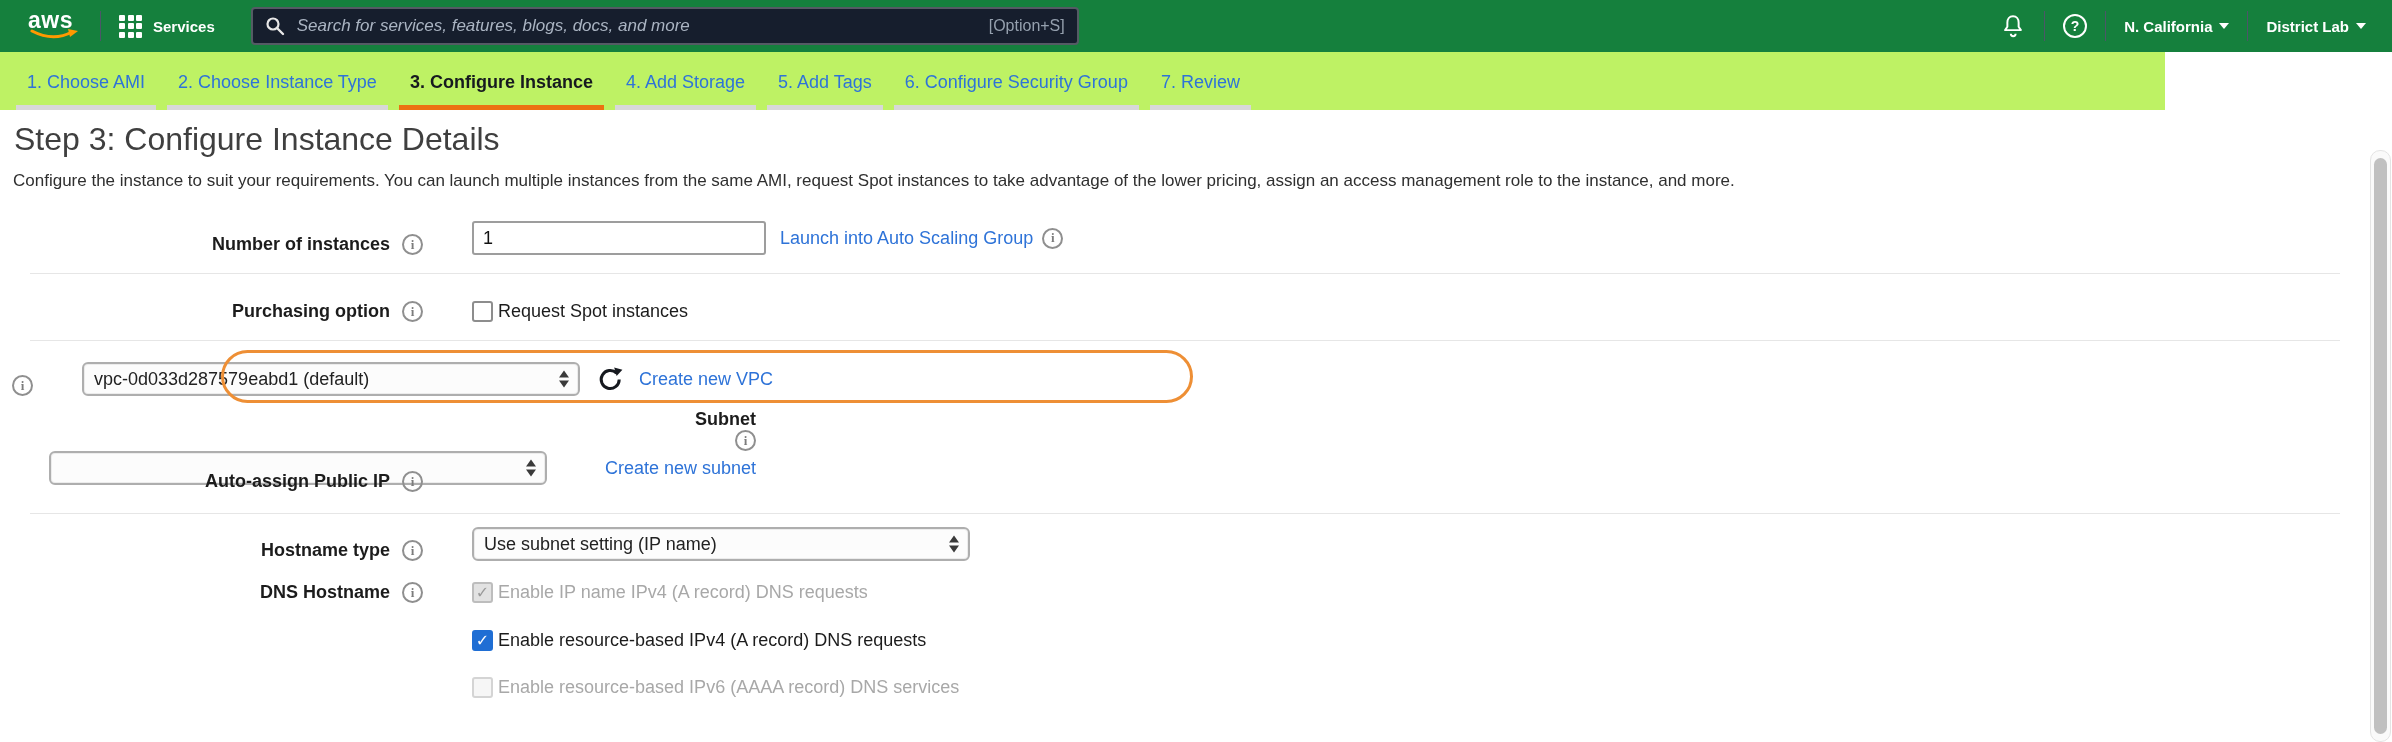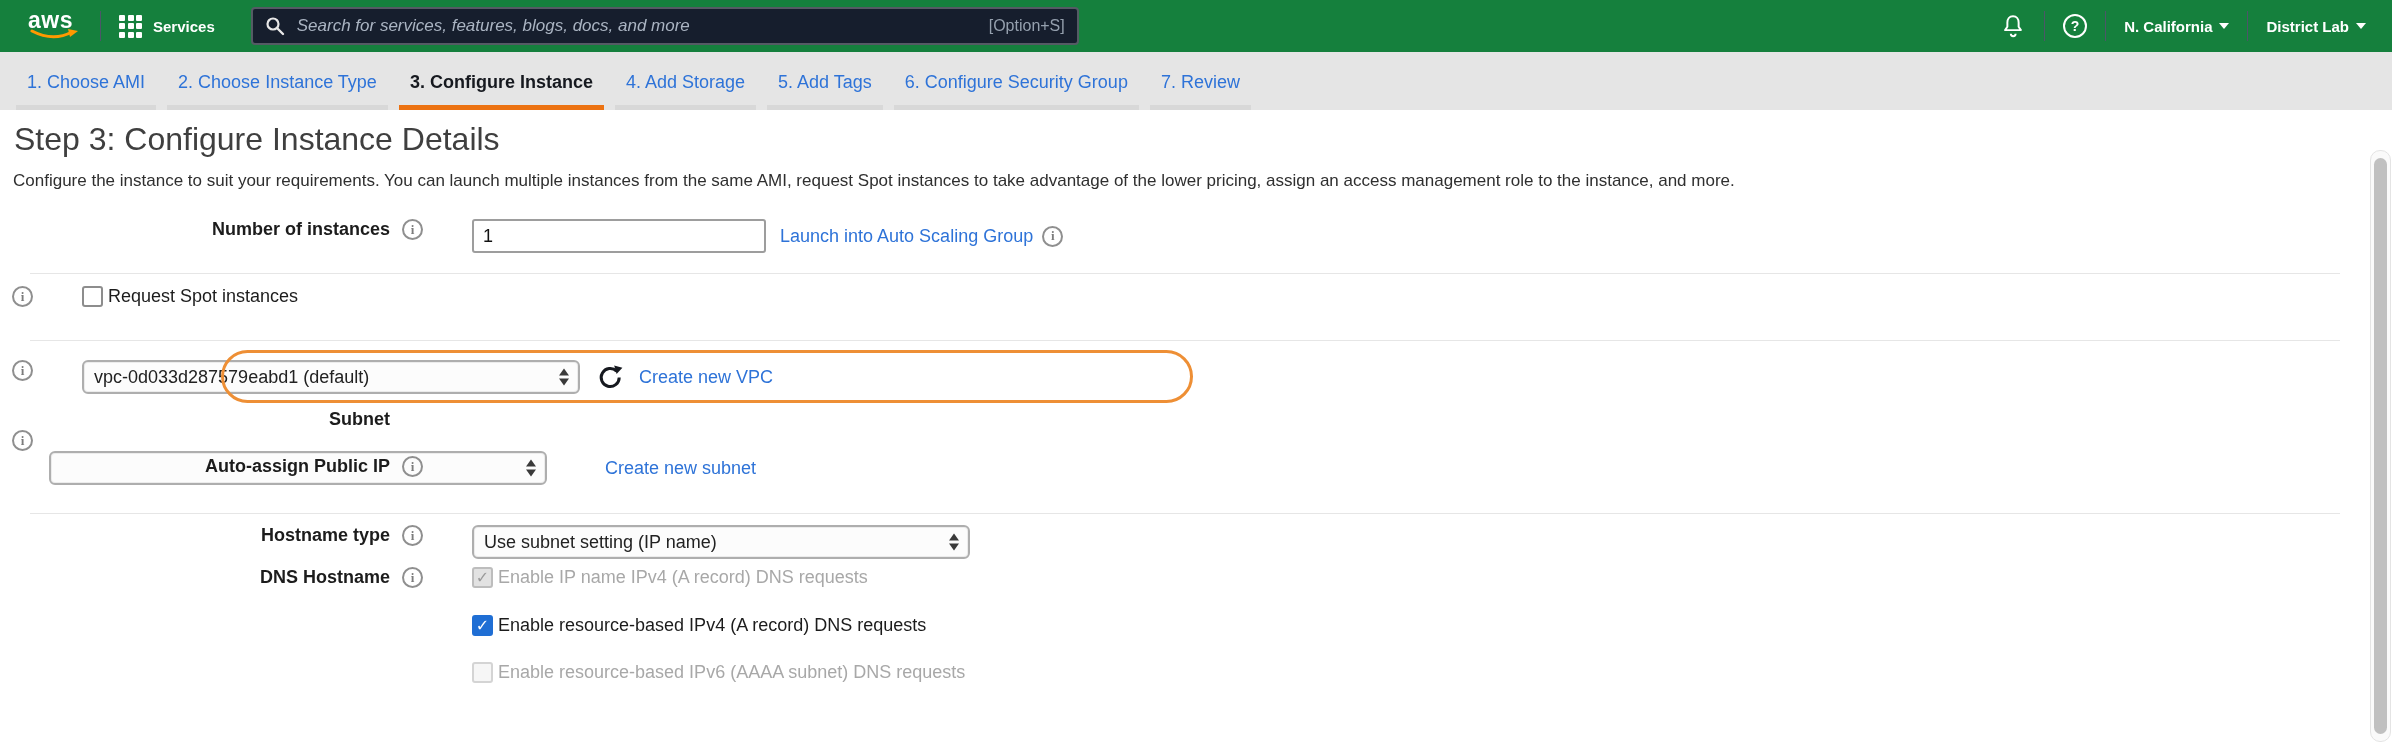--- a/index.html
+++ b/index.html
@@ -27,34 +27,34 @@
   .searchbox input::placeholder { color:#aab4c2; opacity:1; }
   .search-shortcut { color:#95a0ae; font-size:16px;padding-left:43px; }
   .topbar-right { margin-left:auto; display:flex; align-items:center; }
   .tb-item { display:flex; align-items:center; color:#fff; font-weight:700; font-size:15px; cursor:pointer; }
   .chev { display:inline-block; margin-left:7px; width:0; height:0;
           border-left:5px solid transparent; border-right:5px solid transparent; border-top:6px solid #fff; }
   .help-circle { width:24px; height:24px; border:2px solid #fff; border-radius:50%;
                  color:#fff; font-size:14px; font-weight:700; display:flex; align-items:center; justify-content:center; }
 
   
-  .tabs { position:absolute; top:52px; left:0; width:2392px; height:58px;
-          display:flex; padding:20px 0 0 16px; background:#e5e5e5; }
+  .tabs { position:absolute; top:52px; left:0; width:2165px; height:58px;
+          display:flex; padding:20px 0 0 16px; background:#bef264; }
   .tab { font-size:18px; color:#2e73d8; padding:0 11px 12px 11px; margin-right:11px;
          border-bottom:5px solid #d8d8d8; cursor:pointer; white-space:nowrap; }
   .tab.active { color:#16191f; font-weight:700; border-bottom-color:#ec7211; }
 
   
   .page-title { position:absolute; top:121px; left:14px; font-size:32px; font-weight:400; color:#3f3f3f; }
   .page-desc  { position:absolute; top:171px; left:13px; font-size:17px; color:#2f2f2f; }
 
   
   .form { position:absolute; top:200px; left:0; width:2392px; height:542px; }
   .hr { position:absolute; left:30px; width:2310px; height:1px; background:#e6e6e6; }
-  .frow { position:absolute; left:0; height:36px; display:flex; align-items:flex-start; }
+  .frow { position:absolute; left:0; height:36px; display:flex; align-items:flex-end; }
   .flabel { width:390px; text-align:right; font-size:18px; font-weight:700; color:#1c1c1c; }
   .info-icon { margin-left:12px; width:21px; height:21px; flex:none; border:2px solid #8f8f8f;
                border-radius:50%; color:#7c7c7c; font-size:13px; font-weight:700;
                display:flex; align-items:center; justify-content:center;
                font-family:"Liberation Serif","DejaVu Serif",serif; cursor:pointer; }
   .fctrl { margin-left:49px; display:flex; align-items:center; }
   .fctrl-only { margin-left:472px; display:flex; align-items:center; }
 
   .txt-input { width:294px; height:34px; border:2px solid #9d9d9d; border-radius:3px;
                font-size:18px; color:#111; padding:0 9px; outline:none;
@@ -174,20 +174,21 @@
     <div class="fctrl">
       <input class="txt-input" type="text" value="1" style="">
       <a class="link asg-link">Launch into Auto Scaling Group</a>
       <div class="info-icon asg-info">i</div>
     </div>
   </div>
 
   <div class="hr" style="top:73px;"></div>
 
   <div class="frow" style="top:86px;">
+    <div class="flabel">Purchasing option</div>
     <div class="info-icon">i</div>
     <div class="fctrl">
       <div class="cb cb-unchecked"></div>
       <span class="cb-label">Request Spot instances</span>
     </div>
   </div>
 
   <div class="hr" style="top:140px;"></div>
 
   <div class="frow" style="top:160px;">
@@ -257,21 +258,21 @@
   <div class="frow" style="top:415px;">
     <div class="fctrl-only">
       <div class="cb cb-checked-blue">✓</div>
       <span class="cb-label">Enable resource-based IPv4 (A record) DNS requests</span>
     </div>
   </div>
 
   <div class="frow" style="top:462px;">
     <div class="fctrl-only">
       <div class="cb cb-unchecked-disabled"></div>
-      <span class="cb-label disabled">Enable resource-based IPv6 (AAAA subnet) DNS requests</span>
+      <span class="cb-label disabled">Enable resource-based IPv6 (AAAA record) DNS services</span>
     </div>
   </div>
 
   <div class="annotation-oval"></div>
 </div>
 
 <div class="scroll-track">
   <div class="scroll-thumb"></div>
 </div>
 

